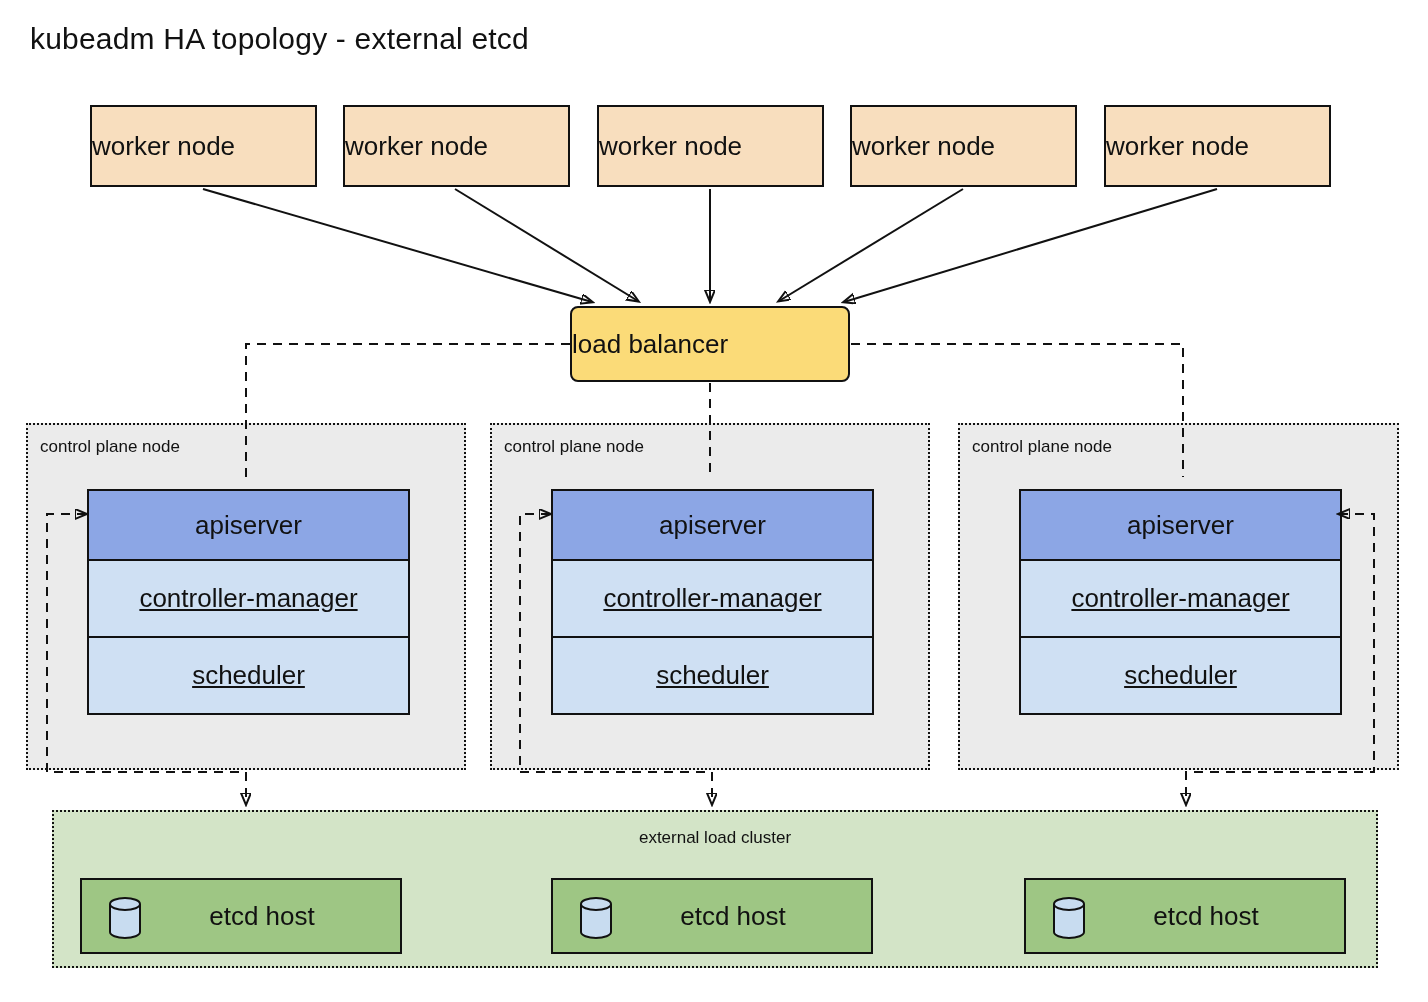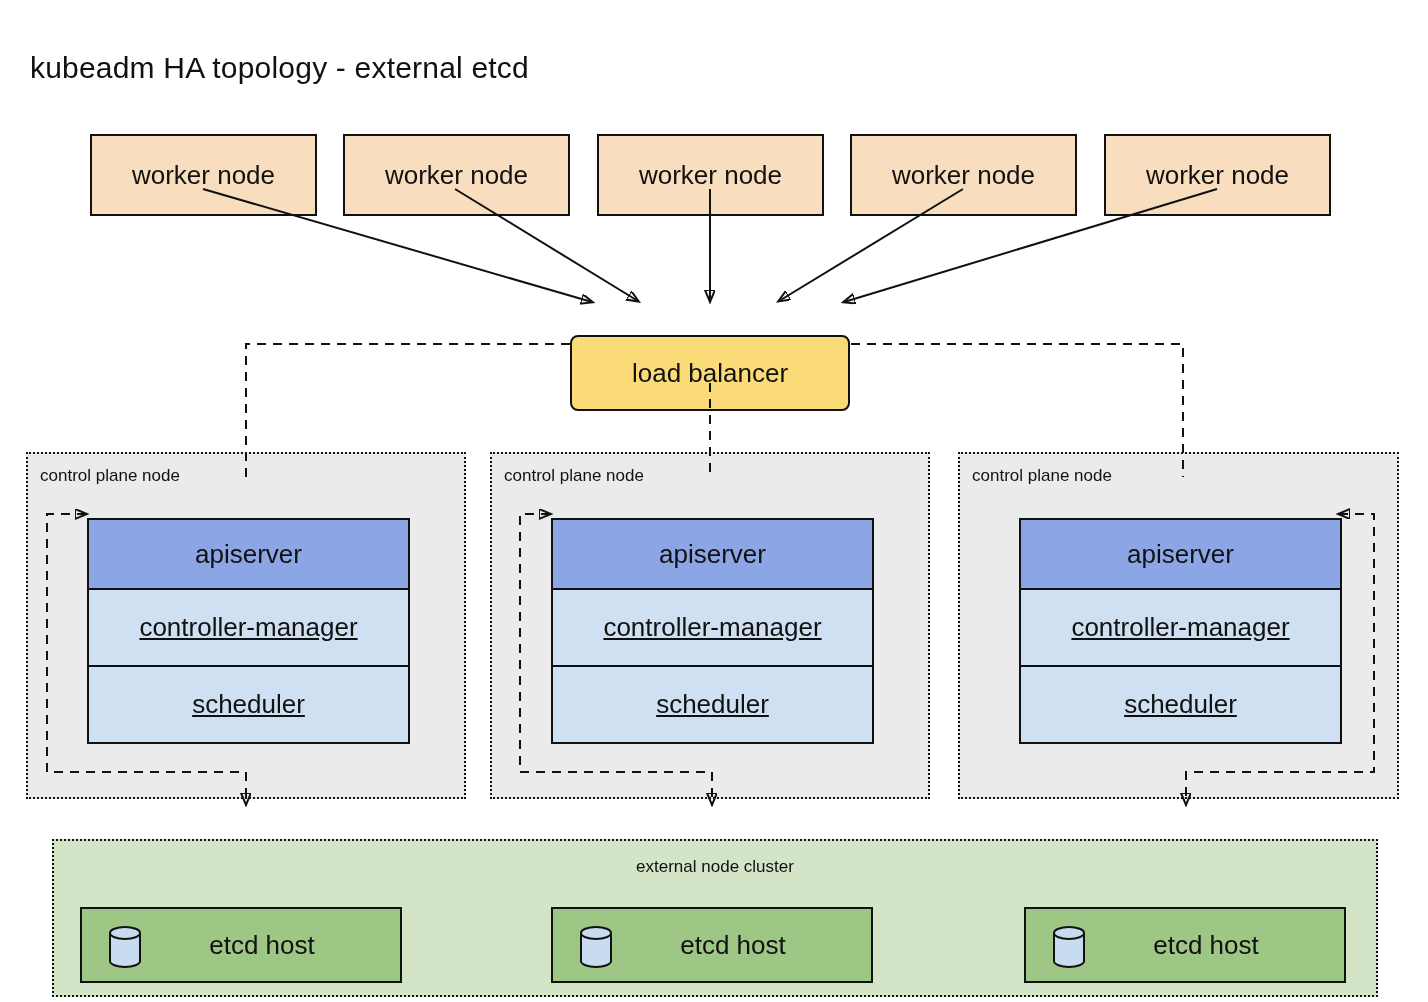--- a/index.html
+++ b/index.html
@@ -8,27 +8,27 @@
     --control-plane-fill:#EBEBEB; --apiserver-fill:#8CA6E5; --component-fill:#CFE0F3;
     --etcd-cluster-fill:#D3E4C7; --etcd-host-fill:#9EC684; --cylinder-fill:#C8DCF0;
   }
   *{box-sizing:border-box; margin:0; padding:0;}
   html,body{width:1428px; height:1002px;}
   body{
     position:relative; background:var(--background);
     font-family:"Liberation Sans", sans-serif; color:var(--text-color);
     overflow:hidden;
   }
-  .abs{position:absolute;margin-top:29px;}
+  .abs{position:absolute;}
   .page-title{
     left:30px; top:22px; font-size:30px; letter-spacing:0.2px;
   }
   .node-box{
     border:2px solid var(--line-color);
-    display:flex; align-items:center; justify-content:center;
+    display:flex; align-items:center; justify-content:flex-start;
     font-size:26px;
   }
   .worker{ background:var(--worker-fill); width:227px; height:82px; top:105px; }
   .load-balancer{
     background:var(--load-balancer-fill);
     left:570px; top:306px; width:280px; height:76px;border-radius:8px;
   }
   .cp-container{
     background:var(--control-plane-fill);
     border:2px dotted var(--line-color);
@@ -126,21 +126,21 @@
     <div class="cp-row row-component">
         <span>controller-manager</span>
       </div>
     <div class="cp-row row-component">
         <span>scheduler</span>
       </div>
   </div>
 </div>
 
 <div class="abs etcd-container">
-  <div class="etcd-label">external node cluster</div>
+  <div class="etcd-label">external load cluster</div>
 
   <div class="etcd-host" style="left:26px">
     <span class="db-icon">
       <svg width="34" height="44" viewBox="0 0 34 44">
         <path d="M2,8 v28 a15,6 0 0 0 30,0 v-28" fill="var(--cylinder-fill)" stroke="var(--line-color)" stroke-width="2"></path>
         <ellipse cx="17" cy="8" rx="15" ry="6" fill="var(--cylinder-fill)" stroke="var(--line-color)" stroke-width="2"></ellipse>
       </svg>
     </span>
     <span>etcd host</span>
   </div>

